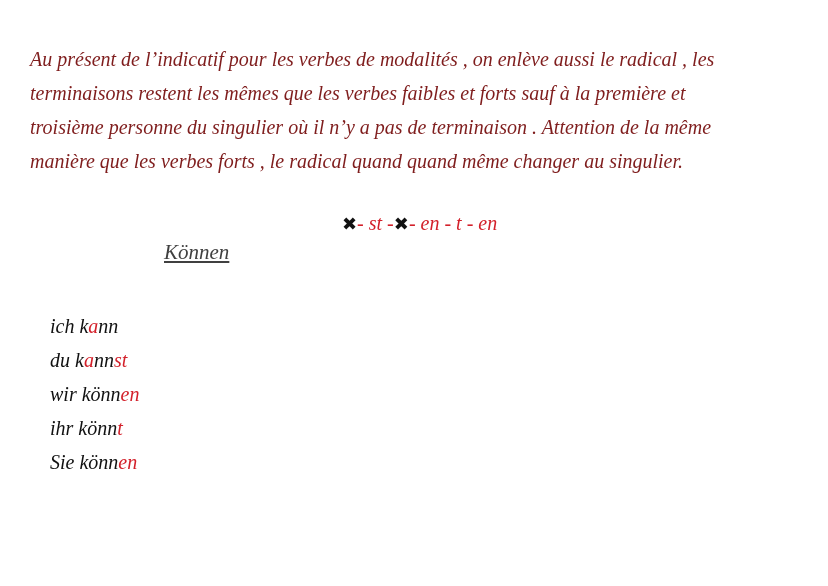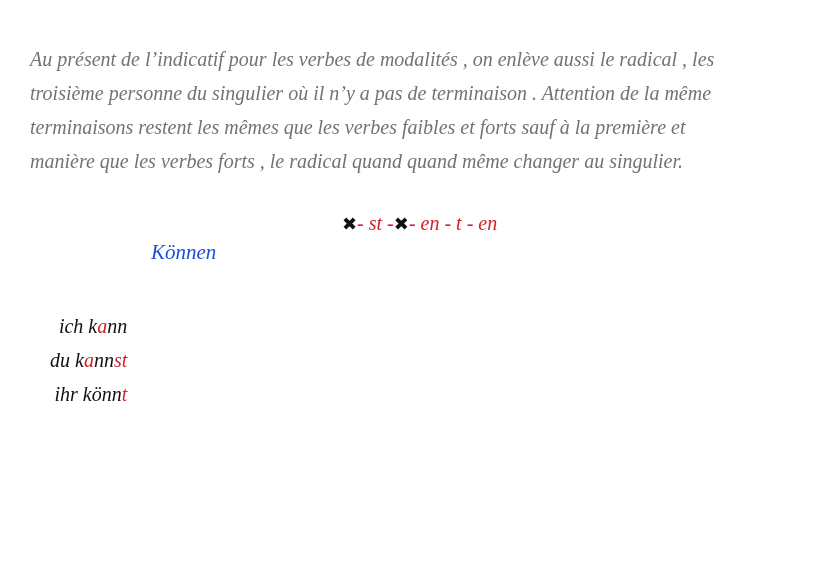--- a/index.html
+++ b/index.html
@@ -3,55 +3,57 @@
   <meta charset="utf-8">
   <style>
     html, body { margin: 0; padding: 0; }
     body {
       width: 828px; height: 586px; background: #ffffff; position: relative; overflow: hidden;
       font-family: "DejaVu Serif", serif; color: #111111;
     }
     .para {
       position: absolute; left: 30px; top: 42px; width: 780px;
       font-family: "Liberation Serif", serif; font-style: italic;
-      font-size: 20px; line-height: 34px; color: #737373;
+      font-size: 20px; line-height: 34px; color: #7f1d1d;
     }
     .para .line { display: block; white-space: nowrap; }
     .endings {
       position: absolute; left: 342px; top: 212px;
       font-family: "Liberation Serif", serif; font-style: italic;
       font-size: 20px; color: #d3202a; white-space: nowrap;
     }
     .endings .x { color: #111; font-style: normal; font-weight: bold; font-family: "DejaVu Sans", sans-serif; font-size: 18px; }
     .title {
-      position: absolute; left: 151px; top: 240px;
+      position: absolute; left: 164px; top: 240px;
       font-family: "Liberation Serif", serif; font-style: italic;
-      font-size: 21px; color: #1d4ed8;
+      font-size: 21px; text-decoration: underline; color: #404040;
     }
     .conj {
       position: absolute; left: 50px; top: 309px;
       font-family: "Liberation Serif", serif; font-style: italic;
-      font-size: 20px; line-height: 34px; color: #111; text-align: right;
+      font-size: 20px; line-height: 34px; color: #111;
     }
     .conj .row { display: block; white-space: nowrap; }
     .red { color: #d3202a; }
   </style>
 </head>
 <body>
 
 <div class="para">
   <span class="line">Au présent de l’indicatif pour les verbes de modalités , on enlève aussi le radical , les</span>
+  <span class="line">terminaisons restent les mêmes que les verbes faibles et forts sauf à la première et</span>
   <span class="line">troisième personne du singulier où il n’y a pas de terminaison . Attention de la même</span>
-  <span class="line">terminaisons restent les mêmes que les verbes faibles et forts sauf à la première et</span>
   <span class="line">manière que les verbes forts , le radical quand quand même changer au singulier.</span>
 </div>
 
 <div class="endings">
   <span class="x">✖</span><span>- </span><span>st</span><span> -</span><span class="x">✖</span><span>- </span><span>en</span><span> - </span><span>t</span><span> - </span><span>en</span>
 </div>
 
 <div class="title">Können</div>
 
 <div class="conj">
   <span class="row"><span>ich </span><span>k</span><span class="red">a</span><span>nn</span><span class="red"></span></span>
   <span class="row"><span>du </span><span>k</span><span class="red">a</span><span>nn</span><span class="red">st</span></span>
+  <span class="row"><span>wir </span><span>könn</span><span class="red"></span><span></span><span class="red">en</span></span>
   <span class="row"><span>ihr </span><span>könn</span><span class="red"></span><span></span><span class="red">t</span></span>
+  <span class="row"><span>Sie </span><span>könn</span><span class="red"></span><span></span><span class="red">en</span></span>
 </div>
 
 </body></html>

